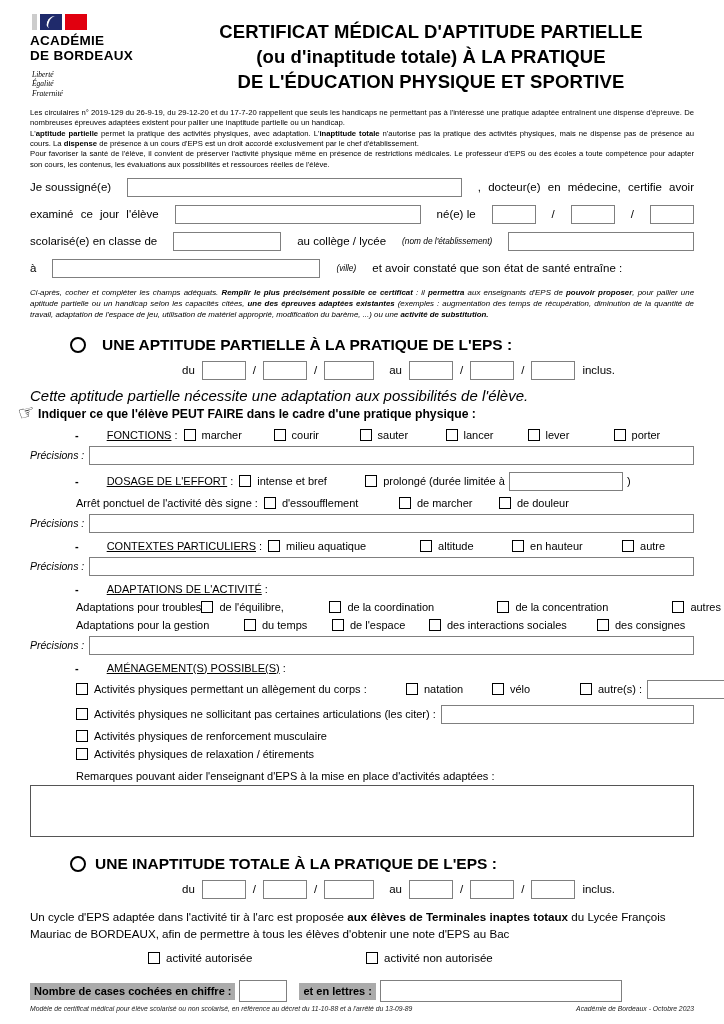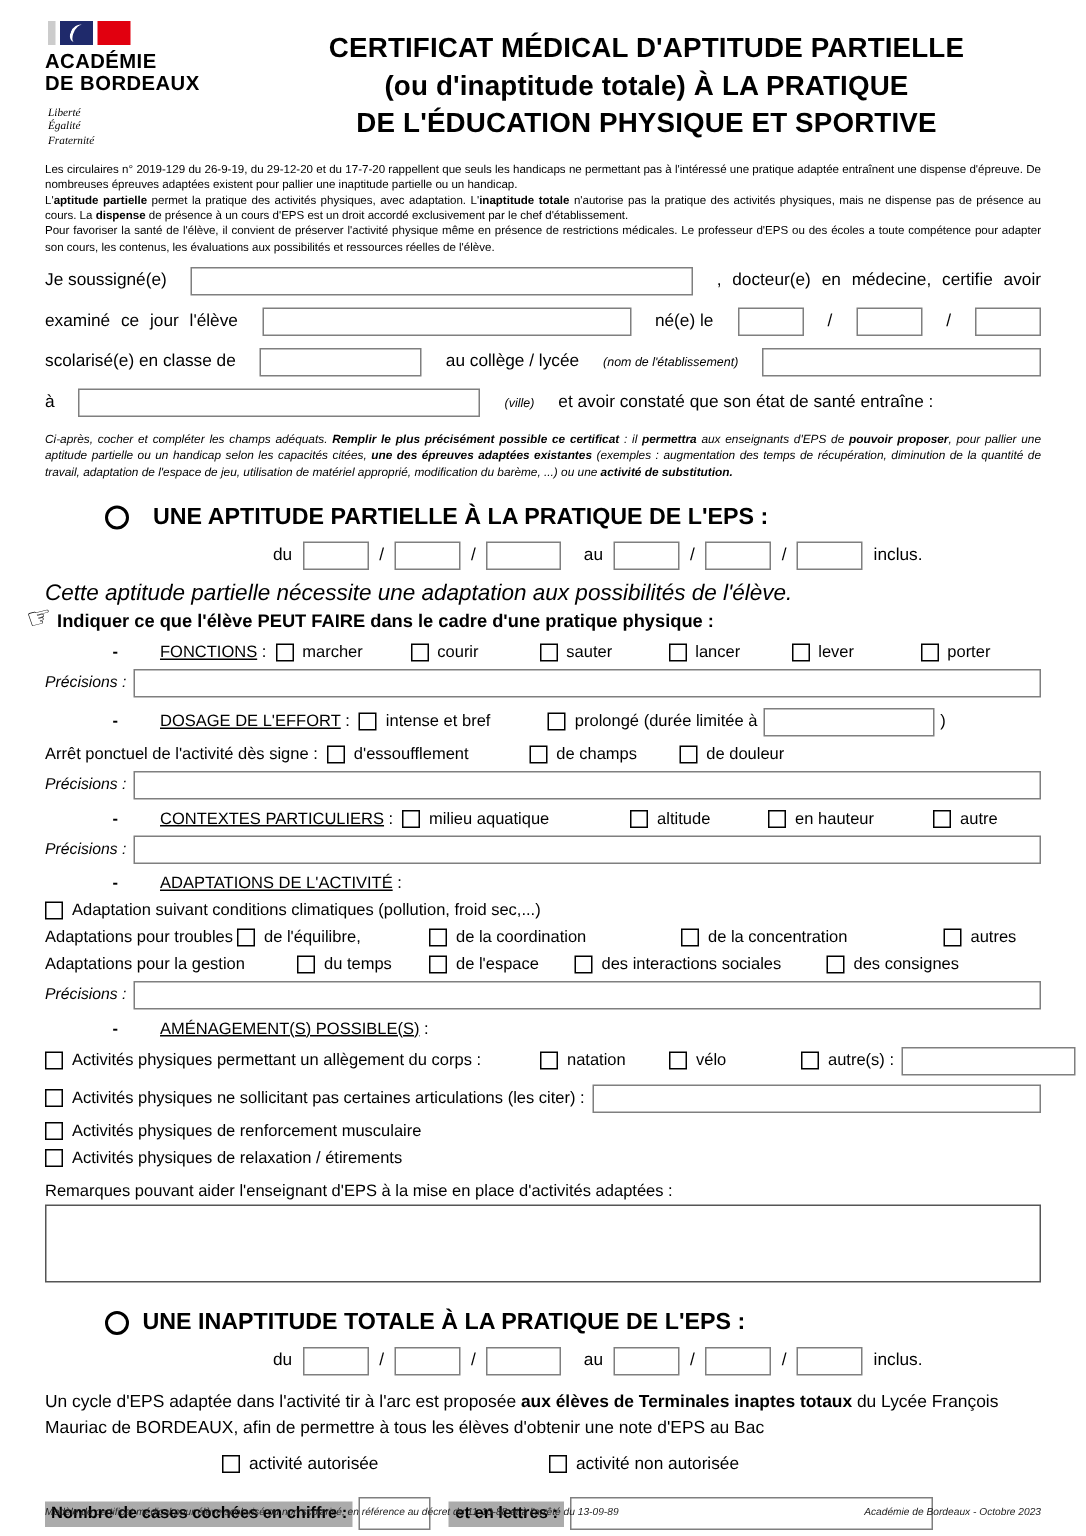--- a/index.html
+++ b/index.html
@@ -46,21 +46,21 @@
   .dash { font-weight:bold; margin-right:28px; }
   .ulabel { text-decoration:underline; }
   .colon { margin:0 6px 0 3px; }
   .opt { display:flex; align-items:center; gap:6px; flex:none; }
   .cb { width:12px; height:12px; border:1.5px solid #000; flex:none; display:inline-block; background:#fff; cursor:pointer; }
 
   .precrow { display:flex; align-items:center; margin-top:5px; font-size:10.5px; gap:5px; }
   .precrow .lab { font-style:italic; flex:none; }
   .precrow input { flex:1; }
 
-  .plainrow { display:flex; align-items:center; margin-top:6px; font-size:11px; white-space:nowrap; }
+  .plainrow { display:flex; align-items:center; margin-top:6px; font-size:11px; white-space:nowrap;margin-left:46px; }
 
   .bigbox { border:1px solid #555; height:52px; margin-top:3px; background:#fff; }
 
   .cyc { margin-top:9px; font-size:11.6px; line-height:1.5; }
   .authrow { display:flex; align-items:center; margin-top:10px; font-size:11.5px; padding-left:118px; }
 
   .countrow { display:flex; align-items:center; margin-top:16px; font-size:11px; }
   .hl { background:#ababab; font-weight:bold; padding:2.5px 4px; }
 
   .footer { position:absolute; bottom:12px; left:30px; right:30px; display:flex; justify-content:space-between; font-size:6.8px; font-style:italic; color:#222; }
@@ -208,21 +208,21 @@
   </div>
 
   <div class="plainrow">
     <span>Arrêt ponctuel de l'activité dès signe :</span>
     <span class="opt" style="width:135px;margin-left:6px">
         <span class="cb"></span>
         <span>d'essoufflement</span>
       </span>
     <span class="opt" style="width:100px">
         <span class="cb"></span>
-        <span>de champs</span>
+        <span>de marcher</span>
       </span>
     <span class="opt">
         <span class="cb"></span>
         <span>de douleur</span>
       </span>
   </div>
   <div class="precrow">
     <span class="lab">Précisions :</span>
     <input class="fld" style="">
   </div>
@@ -252,26 +252,20 @@
     <span class="lab">Précisions :</span>
     <input class="fld" style="">
   </div>
 
   <div class="dashrow">
     <span class="dash">-</span>
     <span class="ulabel">ADAPTATIONS DE L'ACTIVITÉ</span>
     <span class="colon">:</span>
   </div>
   <div class="plainrow">
-    <span class="opt">
-        <span class="cb"></span>
-        <span>Adaptation suivant conditions climatiques (pollution, froid sec,...)</span>
-      </span>
-  </div>
-  <div class="plainrow">
     <span style="width:128px">Adaptations pour troubles</span>
     <span class="opt" style="width:128px">
         <span class="cb"></span>
         <span>de l'équilibre,</span>
       </span>
     <span class="opt" style="width:168px">
         <span class="cb"></span>
         <span>de la coordination</span>
       </span>
     <span class="opt" style="width:175px">

